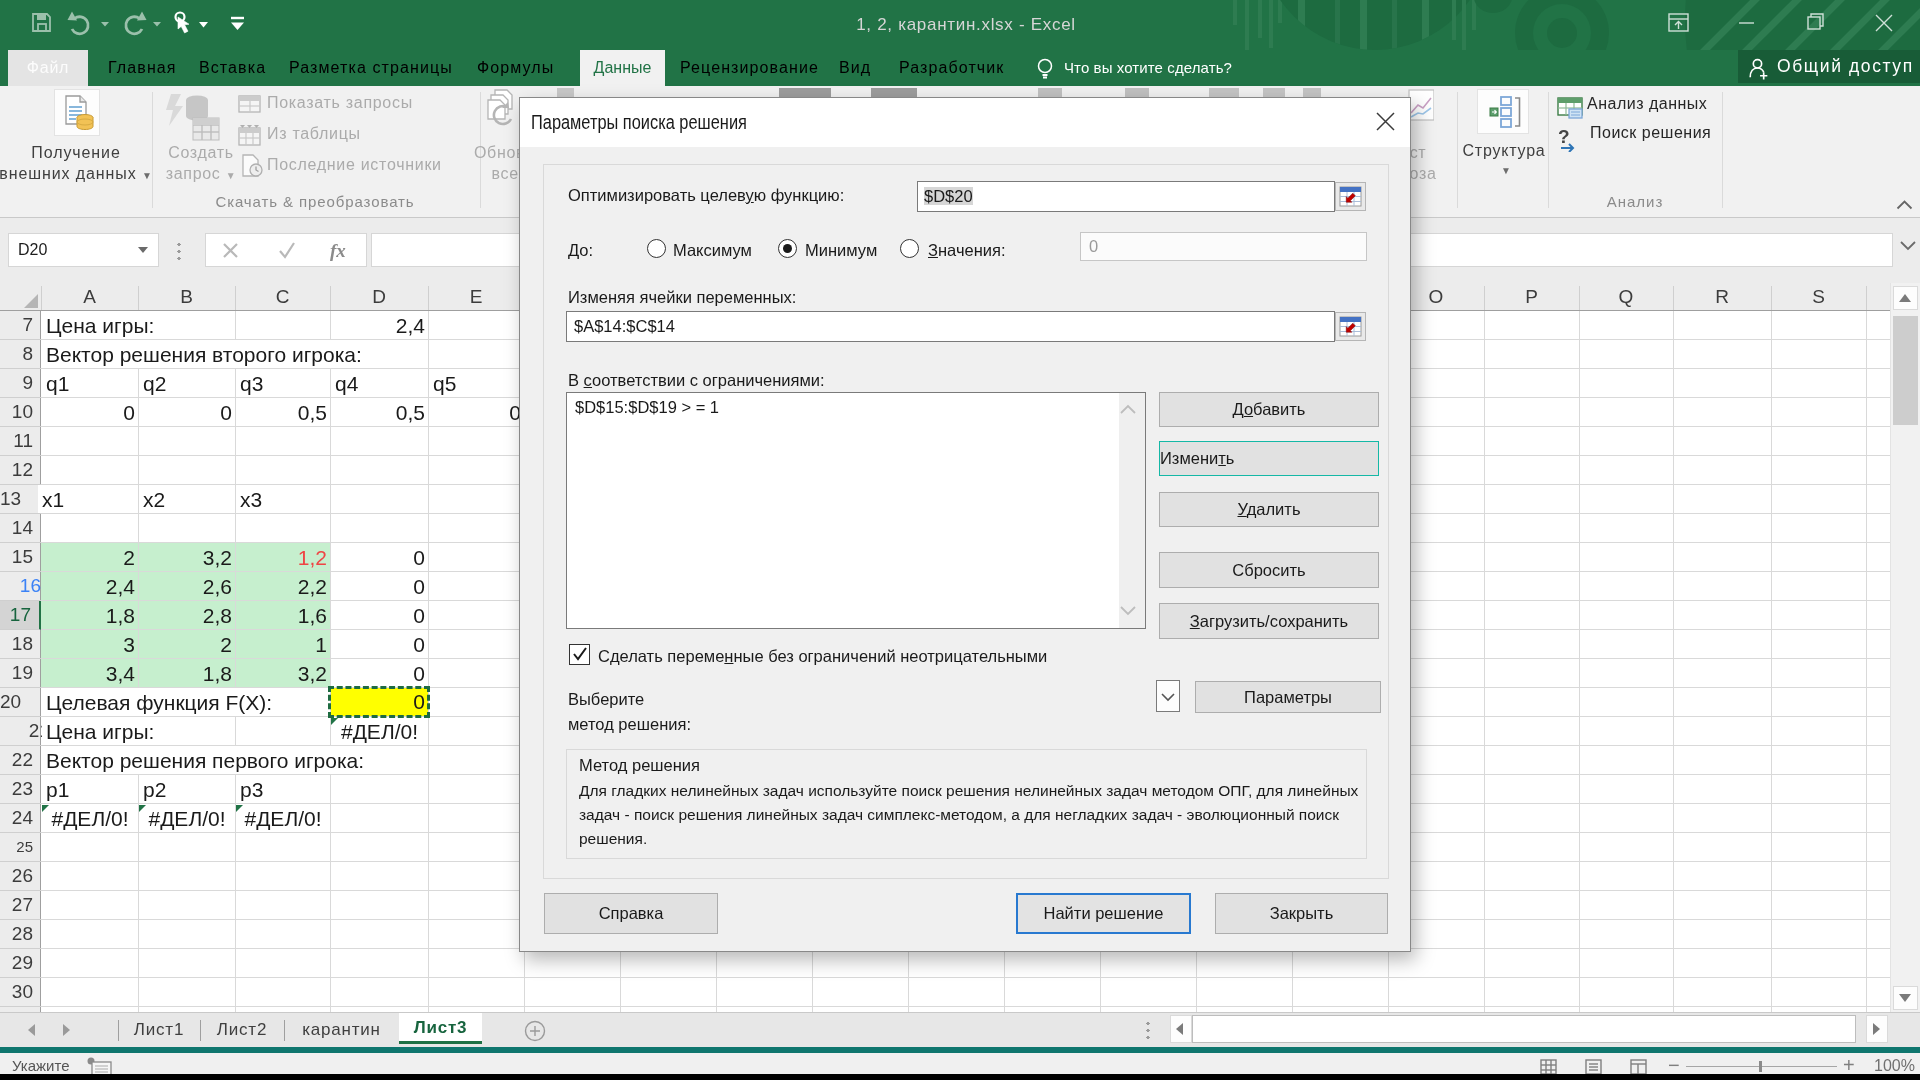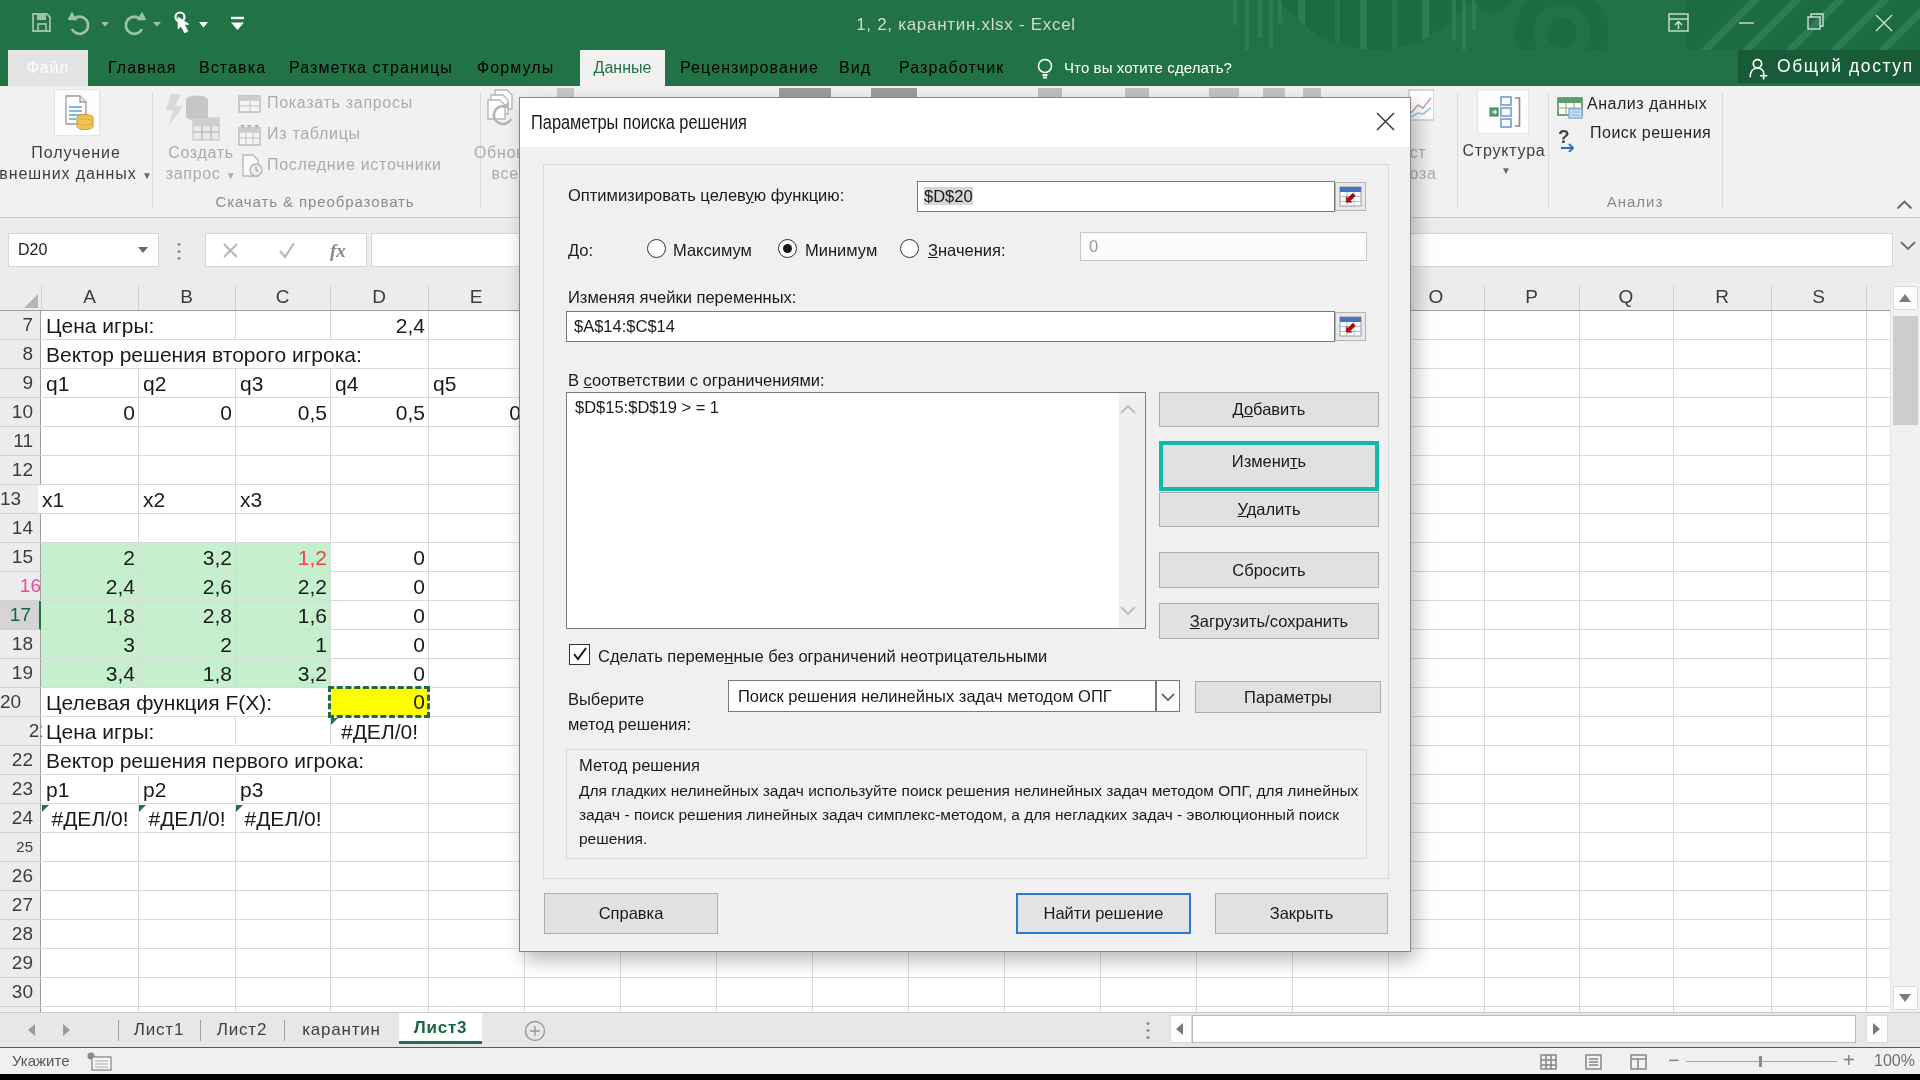--- a/index.html
+++ b/index.html
@@ -346,21 +346,21 @@
 <div class="abs" style="left:0px;top:311px;width:41px;height:701px;background:#ececec;border-right:1px solid #9f9f9f"></div>
 <div class="abs" style="left:0px;top:311px;width:41px;height:29px;border-bottom:1px solid #cfcfcf;text-align:right;padding-right:8px;font-size:19px;line-height:28px;color:#3c3c3c">7</div>
 <div class="abs" style="left:0px;top:340px;width:41px;height:29px;border-bottom:1px solid #cfcfcf;text-align:right;padding-right:8px;font-size:19px;line-height:28px;color:#3c3c3c">8</div>
 <div class="abs" style="left:0px;top:369px;width:41px;height:29px;border-bottom:1px solid #cfcfcf;text-align:right;padding-right:8px;font-size:19px;line-height:28px;color:#3c3c3c">9</div>
 <div class="abs" style="left:0px;top:398px;width:41px;height:29px;border-bottom:1px solid #cfcfcf;text-align:right;padding-right:8px;font-size:19px;line-height:28px;color:#3c3c3c">10</div>
 <div class="abs" style="left:0px;top:427px;width:41px;height:29px;border-bottom:1px solid #cfcfcf;text-align:right;padding-right:8px;font-size:19px;line-height:28px;color:#3c3c3c">11</div>
 <div class="abs" style="left:0px;top:456px;width:41px;height:29px;border-bottom:1px solid #cfcfcf;text-align:right;padding-right:8px;font-size:19px;line-height:28px;color:#3c3c3c">12</div>
 <div class="abs" style="left:0px;top:485px;width:41px;height:29px;border-bottom:1px solid #cfcfcf;text-align:right;padding-right:20px;font-size:19px;line-height:28px;color:#3c3c3c">13</div>
 <div class="abs" style="left:0px;top:514px;width:41px;height:29px;border-bottom:1px solid #cfcfcf;text-align:right;padding-right:8px;font-size:19px;line-height:28px;color:#3c3c3c">14</div>
 <div class="abs" style="left:0px;top:543px;width:41px;height:29px;border-bottom:1px solid #cfcfcf;text-align:right;padding-right:8px;font-size:19px;line-height:28px;color:#3c3c3c">15</div>
-<div class="abs" style="left:0px;top:572px;width:41px;height:29px;border-bottom:1px solid #cfcfcf;text-align:right;padding-right:0;font-size:19px;line-height:28px;color:#ec4899">16</div>
+<div class="abs" style="left:0px;top:572px;width:41px;height:29px;border-bottom:1px solid #cfcfcf;text-align:right;padding-right:0;font-size:19px;line-height:28px;color:#3b82f6">16</div>
 <div class="abs" style="left:0px;top:601px;width:41px;height:29px;background:#d4d4d4;border-right:2px solid #217346;border-bottom:1px solid #cfcfcf;text-align:right;padding-right:8px;font-size:19px;line-height:28px;color:#17643e">17</div>
 <div class="abs" style="left:0px;top:630px;width:41px;height:29px;border-bottom:1px solid #cfcfcf;text-align:right;padding-right:8px;font-size:19px;line-height:28px;color:#3c3c3c">18</div>
 <div class="abs" style="left:0px;top:659px;width:41px;height:29px;border-bottom:1px solid #cfcfcf;text-align:right;padding-right:8px;font-size:19px;line-height:28px;color:#3c3c3c">19</div>
 <div class="abs" style="left:0px;top:688px;width:41px;height:29px;border-bottom:1px solid #cfcfcf;text-align:left;padding-right:0;font-size:19px;line-height:28px;color:#3c3c3c">20</div>
 <div class="abs" style="left:0px;top:717px;width:58px;height:29px;border-bottom:1px solid #cfcfcf;text-align:right;padding-right:8px;font-size:19px;line-height:28px;color:#3c3c3c">21</div>
 <div class="abs" style="left:0px;top:746px;width:41px;height:29px;border-bottom:1px solid #cfcfcf;text-align:right;padding-right:8px;font-size:19px;line-height:28px;color:#3c3c3c">22</div>
 <div class="abs" style="left:0px;top:775px;width:41px;height:29px;border-bottom:1px solid #cfcfcf;text-align:right;padding-right:8px;font-size:19px;line-height:28px;color:#3c3c3c">23</div>
 <div class="abs" style="left:0px;top:804px;width:41px;height:29px;border-bottom:1px solid #cfcfcf;text-align:right;padding-right:8px;font-size:19px;line-height:28px;color:#3c3c3c">24</div>
 <div class="abs" style="left:0px;top:833px;width:41px;height:29px;border-bottom:1px solid #cfcfcf;text-align:right;padding-right:8px;font-size:15px;line-height:28px;color:#3c3c3c">25</div>
 <div class="abs" style="left:0px;top:862px;width:41px;height:29px;border-bottom:1px solid #cfcfcf;text-align:right;padding-right:8px;font-size:19px;line-height:28px;color:#3c3c3c">26</div>
@@ -444,21 +444,21 @@
 <circle cx="11" cy="11" r="9.5" fill="none" stroke="#9a9a9a" stroke-width="1.4"></circle>
 <path d="M 11 6 v 10 M 6 11 h 10" stroke="#9a9a9a" stroke-width="1.4"></path>
 </svg>
 <div class="abs" style="left:1146px;top:7px;width:4px;height:20px;background-image:radial-gradient(circle,#9a9a9a 1.6px,transparent 1.8px);background-size:4px 7px"></div>
 <div class="abs" style="left:1170px;top:2px;width:22px;height:28px;background:#fdfdfd;border:1px solid #dadada"></div>
 <div class="abs" style="left:1176px;top:10px;width:0px;height:0px;border:6px solid transparent;border-right:7px solid #7a7a7a;border-left:0px"></div>
 <div class="abs" style="left:1192px;top:2px;width:664px;height:28px;background:#fff;border:1px solid #bdbdbd"></div>
 <div class="abs" style="left:1866px;top:2px;width:22px;height:28px;background:#fdfdfd;border:1px solid #dadada"></div>
 <div class="abs" style="left:1873px;top:10px;width:0px;height:0px;border:6px solid transparent;border-left:7px solid #7a7a7a;border-right:0px"></div>
 </div>
-<div class="abs" style="left:0px;top:1047px;width:1920px;height:27px;background:#f0f0f0;border-top:1px solid #0f766e">
+<div class="abs" style="left:0px;top:1047px;width:1920px;height:27px;background:#f0f0f0;border-top:6px solid #0f766e">
 <div class="abs" style="left:12px;top:0px;height:26px;line-height:26px;font-size:15px;color:#555">Укажите</div>
 <svg class="abs" style="left:86px;top:4px" width="26" height="19" viewBox="0 0 26 19">
 <circle cx="5" cy="4" r="3.5" fill="#8a8a8a"></circle>
 <rect x="6" y="5" width="19" height="13" fill="#f6f6f6" stroke="#8a8a8a" stroke-width="1.3"></rect>
 <g stroke="#aaa" stroke-width="1">
         <line x1="9" y1="9" x2="22" y2="9"></line>
         <line x1="9" y1="12" x2="22" y2="12"></line>
         <line x1="9" y1="15" x2="22" y2="15"></line>
       </g>
 </svg>
@@ -536,31 +536,30 @@
 <div class="abs" style="left:48px;top:273px">В <span style="text-decoration:underline">с</span>оответствии с ограничениями:</div>
 <div class="abs" style="left:46px;top:294px;width:580px;height:237px;background:#fff;border:1px solid #7a7a7a;line-height:28px;padding-left:8px">$D$15:$D$19 &gt; = 1</div>
 <div class="abs" style="left:599px;top:295px;width:26px;height:235px;background:#efefef"></div>
 <svg class="abs" style="left:599px;top:305px" width="18" height="12" viewBox="0 0 18 12">
 <path d="M 2 10 l 7 -7 l 7 7" fill="none" stroke="#bdbdbd" stroke-width="1.8"></path>
     </svg>
 <svg class="abs" style="left:599px;top:507px" width="18" height="12" viewBox="0 0 18 12">
 <path d="M 2 2 l 7 7 l 7 -7" fill="none" stroke="#bdbdbd" stroke-width="1.8"></path>
     </svg>
 <div class="abs" style="left:639px;top:294px;width:220px;height:35px;background:#e1e1e1;border:1px solid #adadad;text-align:center;line-height:33px">Д<span style="text-decoration:underline">о</span>бавить</div>
-<div class="abs" style="left:639px;top:343px;width:220px;height:50px;background:#e1e1e1;border:4px solid #14b8a6;text-align:center;line-height:33px">Измени<span style="text-decoration:underline">т</span>ь</div>
+<div class="abs" style="left:639px;top:343px;width:220px;height:35px;background:#e1e1e1;border:1px solid #14b8a6;text-align:left;line-height:33px">Измени<span style="text-decoration:underline">т</span>ь</div>
 <div class="abs" style="left:639px;top:394px;width:220px;height:35px;background:#e1e1e1;border:1px solid #adadad;text-align:center;line-height:33px"><span style="text-decoration:underline">У</span>далить</div>
 <div class="abs" style="left:639px;top:454px;width:220px;height:36px;background:#e1e1e1;border:1px solid #adadad;text-align:center;line-height:34px">Сбросить</div>
 <div class="abs" style="left:639px;top:505px;width:220px;height:36px;background:#e1e1e1;border:1px solid #adadad;text-align:center;line-height:34px"><span style="text-decoration:underline">З</span>агрузить/сохранить</div>
 <div class="abs" style="left:49px;top:546px;width:21px;height:21px;background:#fff;border:1px solid #333"></div>
 <svg class="abs" style="left:52px;top:549px" width="16" height="15" viewBox="0 0 16 15">
 <path d="M 2 7 l 4 5 l 8 -11" fill="none" stroke="#1a1a1a" stroke-width="2"></path>
     </svg>
 <div class="abs" style="left:78px;top:549px">Сделать переме<span style="text-decoration:underline">н</span>ные без ограничений неотрицательными</div>
 <div class="abs" style="left:48px;top:589px;line-height:25px">Выберите<br>метод решения:</div>
-<div class="abs" style="left:208px;top:582px;width:428px;height:32px;background:#fff;border:1px solid #7a7a7a;line-height:30px;padding-left:9px">Поиск решения нелинейных задач методом ОПГ</div>
 <div class="abs" style="left:636px;top:582px;width:24px;height:32px;background:#fdfdfd;border:1px solid #7a7a7a"></div>
 <svg class="abs" style="left:640px;top:594px" width="16" height="10" viewBox="0 0 16 10">
 <path d="M 2 2 l 6 6 l 6 -6" fill="none" stroke="#555" stroke-width="1.6"></path>
     </svg>
 <div class="abs" style="left:675px;top:583px;width:186px;height:32px;background:#e1e1e1;border:1px solid #adadad;text-align:center;line-height:30px">Параметры</div>
 <div class="abs" style="left:46px;top:651px;width:801px;height:110px;border:1px solid #d9d9d9"></div>
 <div class="abs" style="left:59px;top:658px">Метод решения</div>
 <div class="abs" style="left:59px;top:681px;width:810px;line-height:24px;white-space:nowrap;font-size:15.5px">Для гладких нелинейных задач используйте поиск решения нелинейных задач методом ОПГ, для линейных<br>задач - поиск решения линейных задач симплекс-методом, а для негладких задач - эволюционный поиск<br>решения.</div>
 <div class="abs" style="left:24px;top:795px;width:174px;height:41px;background:#e1e1e1;border:1px solid #adadad;text-align:center;line-height:39px">Справка</div>
 <div class="abs" style="left:496px;top:795px;width:175px;height:41px;background:#e3e3e3;border:2px solid #2879d0;text-align:center;line-height:37px">Найти решение</div>

